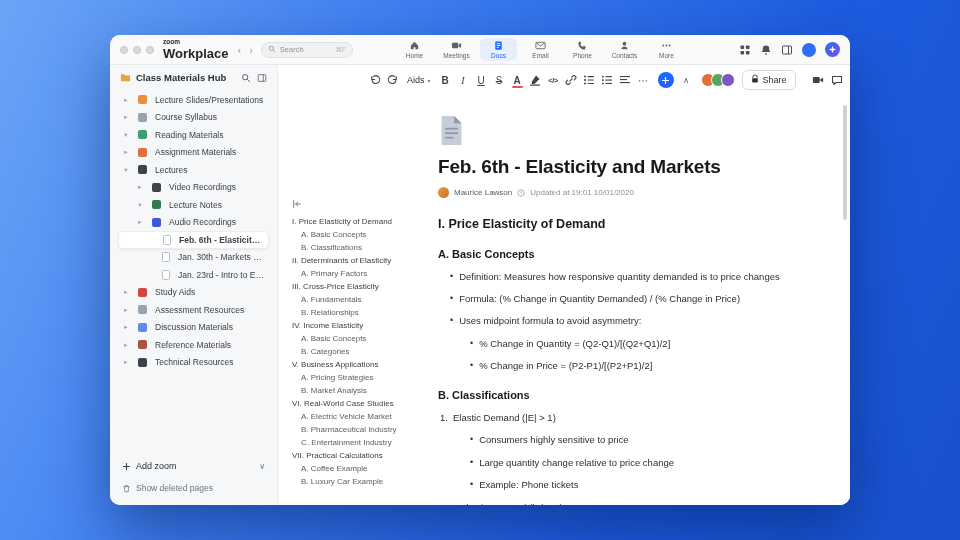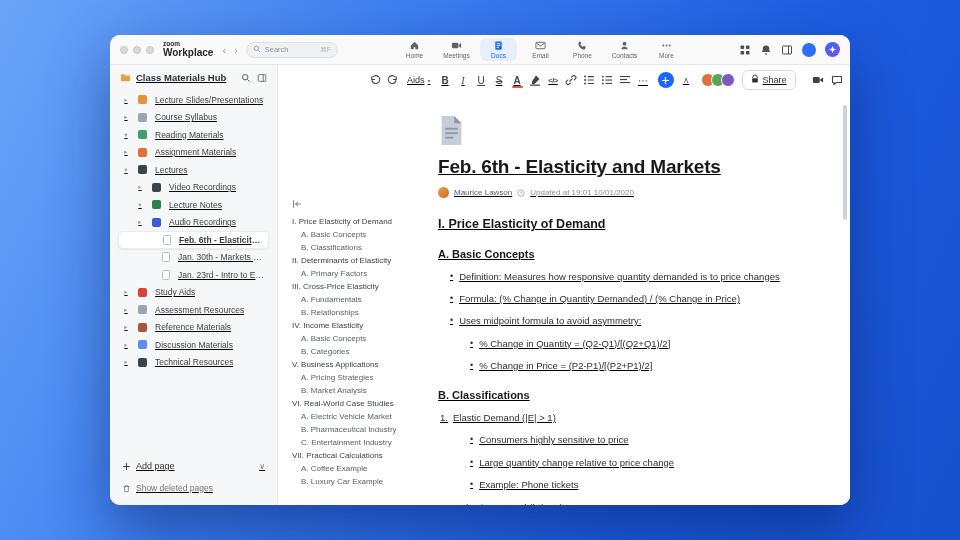--- a/index.html
+++ b/index.html
@@ -11,21 +11,21 @@
     border-radius:10px; overflow:hidden; display:flex; flex-direction:column;
     box-shadow:0 25px 60px rgba(0,20,80,.45); }
 
   
   .topbar { height:30px; background:#fafafb; border-bottom:1px solid #e6e7e9; display:flex;
     align-items:center; padding:0 10px; position:relative; flex:none; }
   .traffic { display:flex; gap:5px; margin-right:9px; }
   .tdot { width:8px; height:8px; border-radius:50%; background:#d8dadd; border:1px solid #c3c6c9; }
   .logo { display:flex; flex-direction:column; line-height:1; margin-right:9px; }
   .logo .lz { font-size:6.5px; font-weight:bold; color:#23262a; }
-  .logo .lw { font-size:10px; font-weight:bold; color:#23262a; margin-top:1px; }
+  .logo .lw { font-size:13px; font-weight:bold; color:#23262a; margin-top:1px; }
   .nav { display:flex; gap:8px; color:#9aa0a6; font-size:11px; margin-right:8px; }
   .nav span { cursor:default; }
   .search { height:16px; width:92px; background:#f0f1f2; border:1px solid #dfe1e4; border-radius:8px;
     display:flex; align-items:center; gap:4px; padding:0 6px; font-size:7.5px; color:#8d9298; }
   .search .kbd { margin-left:auto; color:#b3b8bd; font-size:6.5px; }
   .search svg { width:8px; height:8px; }
   .tabs { position:absolute; left:286px; top:2px; bottom:2px; display:flex; align-items:center; gap:5px; }
   .tab { width:37px; display:flex; flex-direction:column; align-items:center; gap:1px; color:#5f6368;
     padding:2px 0; border-radius:6px; }
   .tab-ic svg { width:11px; height:11px; display:block; }
@@ -33,21 +33,21 @@
   .tab.active { color:#1a66ff; background:#e8effc; }
   .rights { margin-left:auto; display:flex; align-items:center; gap:9px; }
   .ticon { color:#4b5055; display:flex; }
   .ticon svg { width:12px; height:12px; }
   .avatar { width:14px; height:14px; border-radius:50%; display:inline-block; }
   .aibtn { width:15px; height:15px; border-radius:50%; background:linear-gradient(135deg,#2e6df6,#7a4df0);
     display:flex; align-items:center; justify-content:center; }
   .aibtn svg { width:9px; height:9px; }
 
   
-  .wbody { flex:1; display:flex; min-height:0;text-decoration:underline; }
+  .wbody { flex:1; display:flex; min-height:0; }
   .sidebar { width:168px; flex:none; background:#f6f7f8; border-right:1px solid #e8eaec;
     display:flex; flex-direction:column; padding:7px 0 9px; }
   .s-head { display:flex; align-items:center; gap:5px; padding:0 10px 8px; }
   .s-title { font-size:9.5px; font-weight:bold; color:#2b2f33; white-space:nowrap; }
   .s-head .hic { display:flex; } .s-head .hic svg { width:11px; height:11px; }
   .s-actions { margin-left:auto; display:flex; gap:6px; color:#5f6368; }
   .s-actions span { display:flex; } .s-actions svg { width:10px; height:10px; }
   .tree { flex:1; padding:0 8px; overflow:hidden; }
   .trow { height:17.5px; display:flex; align-items:center; gap:8px; border-radius:5px; padding:0 4px;
     font-size:8.5px; color:#3a3f45; white-space:nowrap; overflow:hidden; }
@@ -333,43 +333,43 @@
               <span class="sqic" style="background: rgb(214, 69, 59);"></span>
               <span class="lbl">Study Aids</span>
             </div>
             <div class="trow d0">
               <span class="chev">▸</span>
               <span class="sqic" style="background: rgb(152, 164, 179);"></span>
               <span class="lbl">Assessment Resources</span>
             </div>
             <div class="trow d0">
               <span class="chev">▸</span>
+              <span class="sqic" style="background: rgb(91, 141, 239);"></span>
+              <span class="lbl">Discussion Materials</span>
+            </div>
+            <div class="trow d0">
+              <span class="chev">▸</span>
               <span class="sqic" style="background: rgb(168, 85, 58);"></span>
               <span class="lbl">Reference Materials</span>
-            </div>
-            <div class="trow d0">
-              <span class="chev">▸</span>
-              <span class="sqic" style="background: rgb(91, 141, 239);"></span>
-              <span class="lbl">Discussion Materials</span>
             </div>
             <div class="trow d0">
               <span class="chev">▸</span>
               <span class="sqic" style="background: rgb(61, 67, 76);"></span>
               <span class="lbl">Technical Resources</span>
             </div>
           </div>
         <div class="s-foot">
           <div class="addrow">
             <span class="fic">
                 <svg viewBox="0 0 12 12" fill="none" stroke="currentColor" stroke-width="1.4" stroke-linecap="round">
                   <line x1="6" y1="2" x2="6" y2="10"></line>
                   <line x1="2" y1="6" x2="10" y2="6"></line>
                 </svg>
               </span>
-            <span>Add page</span>
+            <span>Add zoom</span>
             <span class="achev">∨</span>
           </div>
           <div class="delrow">
             <span class="fic">
                 <svg viewBox="0 0 12 12" fill="none" stroke="currentColor">
                   <path d="M2 3.5h8M4.2 3.5V2.3h3.6v1.2M3.2 3.5l.5 6.8h4.6l.5-6.8"></path>
                 </svg>
               </span>
             <span>Show deleted pages</span>
           </div>

